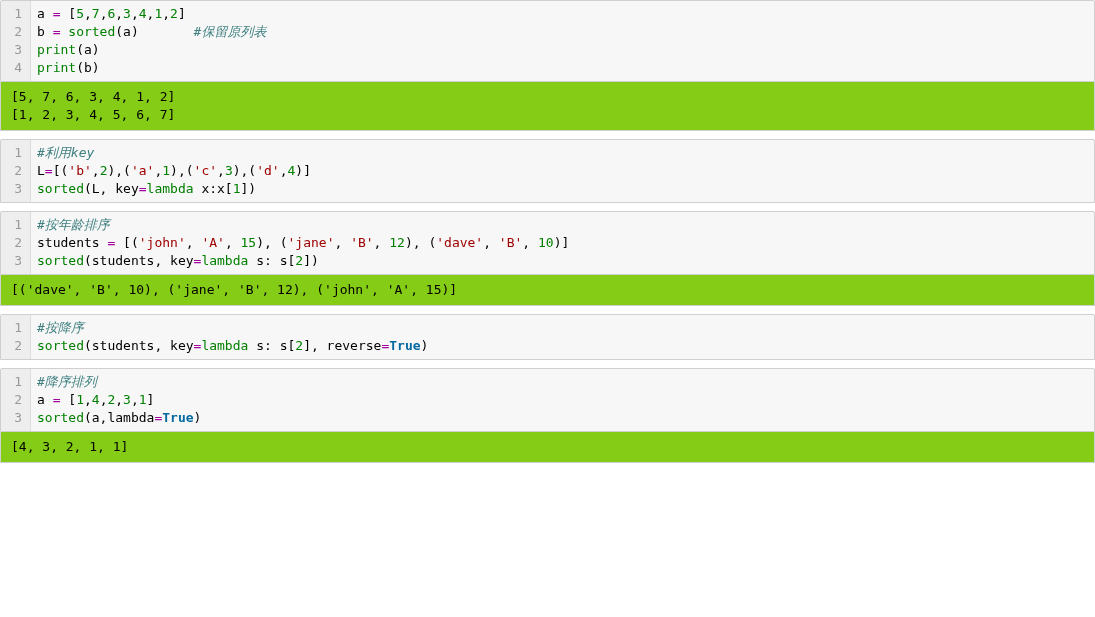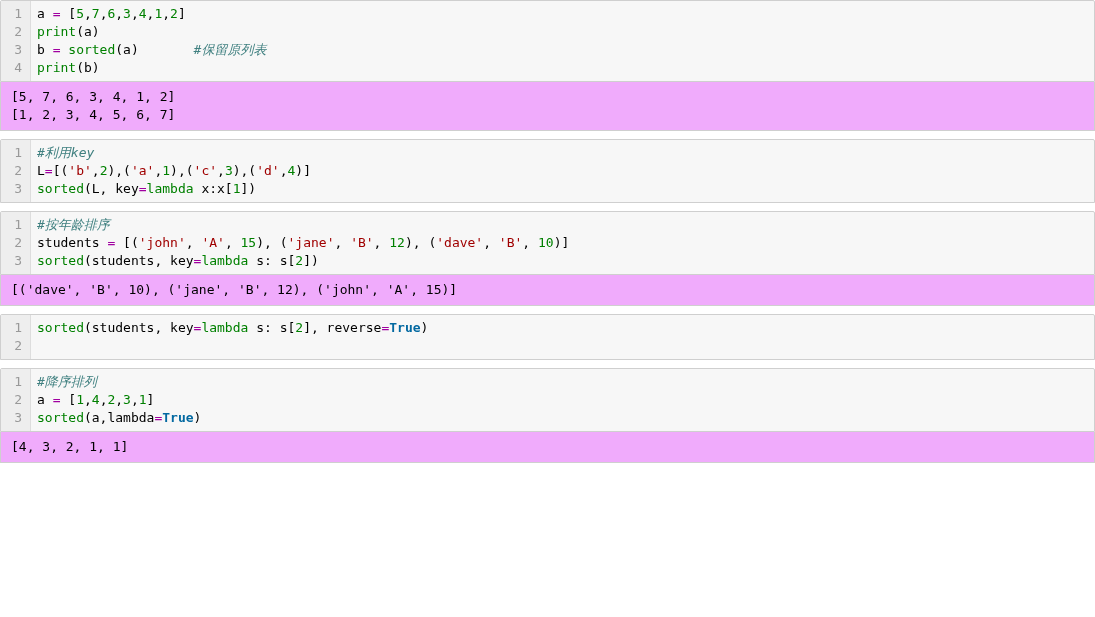--- a/index.html
+++ b/index.html
@@ -3,21 +3,21 @@
 <meta charset="utf-8">
 <style>
 * { margin: 0; padding: 0; box-sizing: border-box; }
 body { font-family: monospace; font-size: 13px; background: #fff; width: 1095px; }
 .cell-group { margin-bottom: 8px; }
 .code-cell { border: 1px solid #cfcfcf; background: #f7f7f7; display: flex; border-top-left-radius: 2px; border-top-right-radius: 2px; }
 .gutter { background: #eee; border-right: 1px solid #ddd; padding: 4px 0; min-width: 30px; text-align: right; color: #999; user-select: none; }
 .gutter .ln { padding: 0 8px 0 6px; line-height: 18px; height: 18px; }
 .code { padding: 4px 6px; flex: 1; }
 .code-line { line-height: 18px; height: 18px; white-space: pre; }
-.output { border: 1px solid #cfcfcf; border-top: none; background: #f0abfc; padding: 6px 10px; white-space: pre; line-height: 18px; color: #000; }
+.output { border: 1px solid #cfcfcf; border-top: none; background: #84cc16; padding: 6px 10px; white-space: pre; line-height: 18px; color: #000; }
 .c-var { color: #000; }
 .c-op { color: #a000a0; }
 .c-num { color: #008000; }
 .c-func { color: #008000; }
 .c-punc { color: #000; }
 .c-cmt { color: #408080; font-style: italic; }
 .c-str { color: #a00000; }
 .c-kw { color: #008000; font-weight: normal; }
 .c-bool { color: #0369a1; font-weight: bold; }
 </style>
@@ -28,22 +28,22 @@
     <div class="cell-group">
       <div class="code-cell">
         <div class="gutter">
           <div class="ln">1</div>
           <div class="ln">2</div>
           <div class="ln">3</div>
           <div class="ln">4</div>
         </div>
         <div class="code">
           <div class="code-line"><span class="c-var">a </span><span class="c-op">=</span><span class="c-punc"> [</span><span class="c-num">5</span><span class="c-punc">,</span><span class="c-num">7</span><span class="c-punc">,</span><span class="c-num">6</span><span class="c-punc">,</span><span class="c-num">3</span><span class="c-punc">,</span><span class="c-num">4</span><span class="c-punc">,</span><span class="c-num">1</span><span class="c-punc">,</span><span class="c-num">2</span><span class="c-punc">]</span></div>
+          <div class="code-line"><span class="c-var">b </span><span class="c-op">=</span><span class="c-var"> </span><span class="c-func">sorted</span><span class="c-punc">(a)       </span><span class="c-cmt">#保留原列表</span></div>
           <div class="code-line"><span class="c-func">print</span><span class="c-punc">(a)</span></div>
-          <div class="code-line"><span class="c-var">b </span><span class="c-op">=</span><span class="c-var"> </span><span class="c-func">sorted</span><span class="c-punc">(a)       </span><span class="c-cmt">#保留原列表</span></div>
           <div class="code-line"><span class="c-func">print</span><span class="c-punc">(b)</span></div>
         </div>
       </div>
       <div class="output">[5, 7, 6, 3, 4, 1, 2]
 [1, 2, 3, 4, 5, 6, 7]</div>
     </div>
     <div class="cell-group">
       <div class="code-cell">
         <div class="gutter">
           <div class="ln">1</div>
@@ -72,20 +72,21 @@
       </div>
       <div class="output">[('dave', 'B', 10), ('jane', 'B', 12), ('john', 'A', 15)]</div>
     </div>
     <div class="cell-group">
       <div class="code-cell">
         <div class="gutter">
           <div class="ln">1</div>
           <div class="ln">2</div>
         </div>
         <div class="code">
+          <div class="code-line"><span class="c-cmt">#按降序</span></div>
           <div class="code-line"><span class="c-func">sorted</span><span class="c-punc">(students, key</span><span class="c-op">=</span><span class="c-kw">lambda</span><span class="c-punc"> s: s[</span><span class="c-num">2</span><span class="c-punc">], reverse</span><span class="c-op">=</span><span class="c-bool">True</span><span class="c-punc">)</span></div>
         </div>
       </div>
     </div>
     <div class="cell-group">
       <div class="code-cell">
         <div class="gutter">
           <div class="ln">1</div>
           <div class="ln">2</div>
           <div class="ln">3</div>

